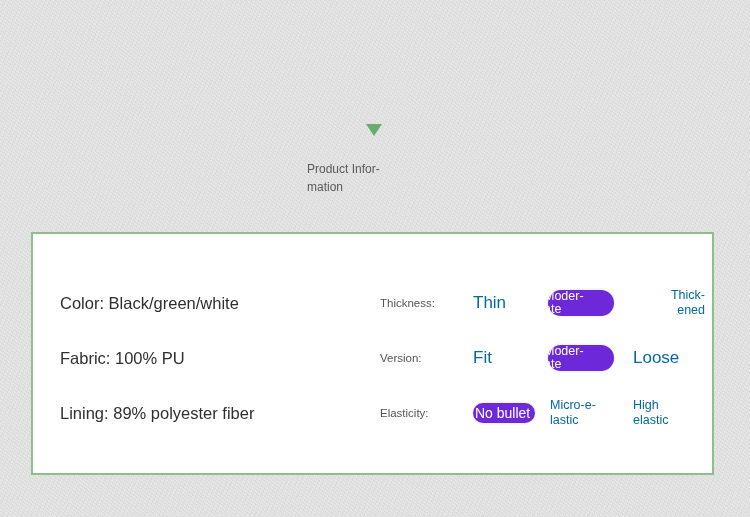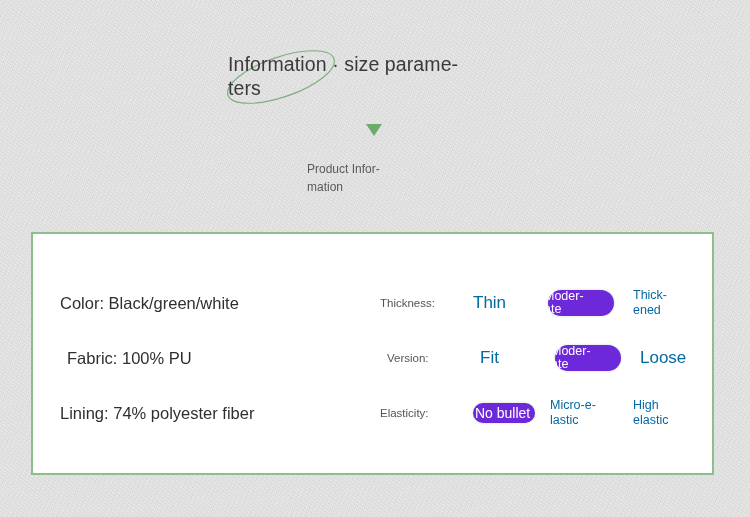--- a/index.html
+++ b/index.html
@@ -91,21 +91,21 @@
   }
 
   .spec-row {
     position: absolute;
     left: 0;
     width: 100%;
     height: 46px;
     padding-left: 16px;
   }
   #row-0 { top: 46px; }
-  #row-1 { top: 101px; margin-left: 7px; }
+  #row-1 { top: 101px; }
   #row-2 { top: 156px; }
 
   .left-text {
     position: absolute;
     left: 27px;
     top: 50%;
     transform: translateY(-50%);
     font-size: 16.5px;
     color: #2f2f2f;
     white-space: nowrap;
@@ -183,66 +183,57 @@
     white-space: nowrap;
   }
 </style>
 </head>
 <body>
 
 <div id="noise-texture"></div>
 
 <div id="page">
 
-  <div id="header-block">
-    <div id="title-wrap">
-      <svg id="title-swoosh" viewBox="0 0 130 62">
-        <ellipse cx="65" cy="31" rx="56" ry="20" transform="rotate(-19 65 31)" fill="none" stroke="#7fae7f" stroke-width="1.2"></ellipse>
-      </svg>
-      <div id="page-title" style="white-space: pre-line;">Information · size parame-
-ters</div>
-    </div>
-  </div>
 
   <div id="arrow-icon"></div>
 
   <div id="subtitle" style="white-space: pre-line;">Product Infor-
 mation</div>
 
   <div id="info-card">
 
     <div class="spec-row" id="row-0">
       <div class="left-text">Color: Black/green/white</div>
       <div class="right-group">
         <div class="right-label">Thickness:</div>
         <div class="opt opt-slot-0 opt-big">Thin</div>
         <div class="pill pill-wide">
           <span class="pill-label" style="white-space: pre-line;">Moder-
 ate</span>
         </div>
-        <div class="opt opt-slot-2 opt-small" style="white-space: pre-line;">Thick-
+        <div class="opt opt-slot-2 opt-small" style="white-space: pre-line; text-align: right;">Thick-
 ened</div>
       </div>
     </div>
 
     <div class="spec-row" id="row-1">
       <div class="left-text">Fabric: 100% PU</div>
       <div class="right-group">
         <div class="right-label">Version:</div>
         <div class="opt opt-slot-0 opt-big">Fit</div>
         <div class="pill pill-wide">
           <span class="pill-label" style="white-space: pre-line;">Moder-
 ate</span>
         </div>
         <div class="opt opt-slot-2 opt-big">Loose</div>
       </div>
     </div>
 
     <div class="spec-row" id="row-2">
-      <div class="left-text">Lining: 74% polyester fiber</div>
+      <div class="left-text">Lining: 89% polyester fiber</div>
       <div class="right-group">
         <div class="right-label">Elasticity:</div>
         <div class="pill pill-flat">
           <span class="pill-label">No bullet</span>
         </div>
         <div class="opt opt-slot-1 opt-small" style="white-space: pre-line;">Micro-e-
 lastic</div>
         <div class="opt opt-slot-2 opt-small" style="white-space: pre-line;">High
 elastic</div>
       </div>

